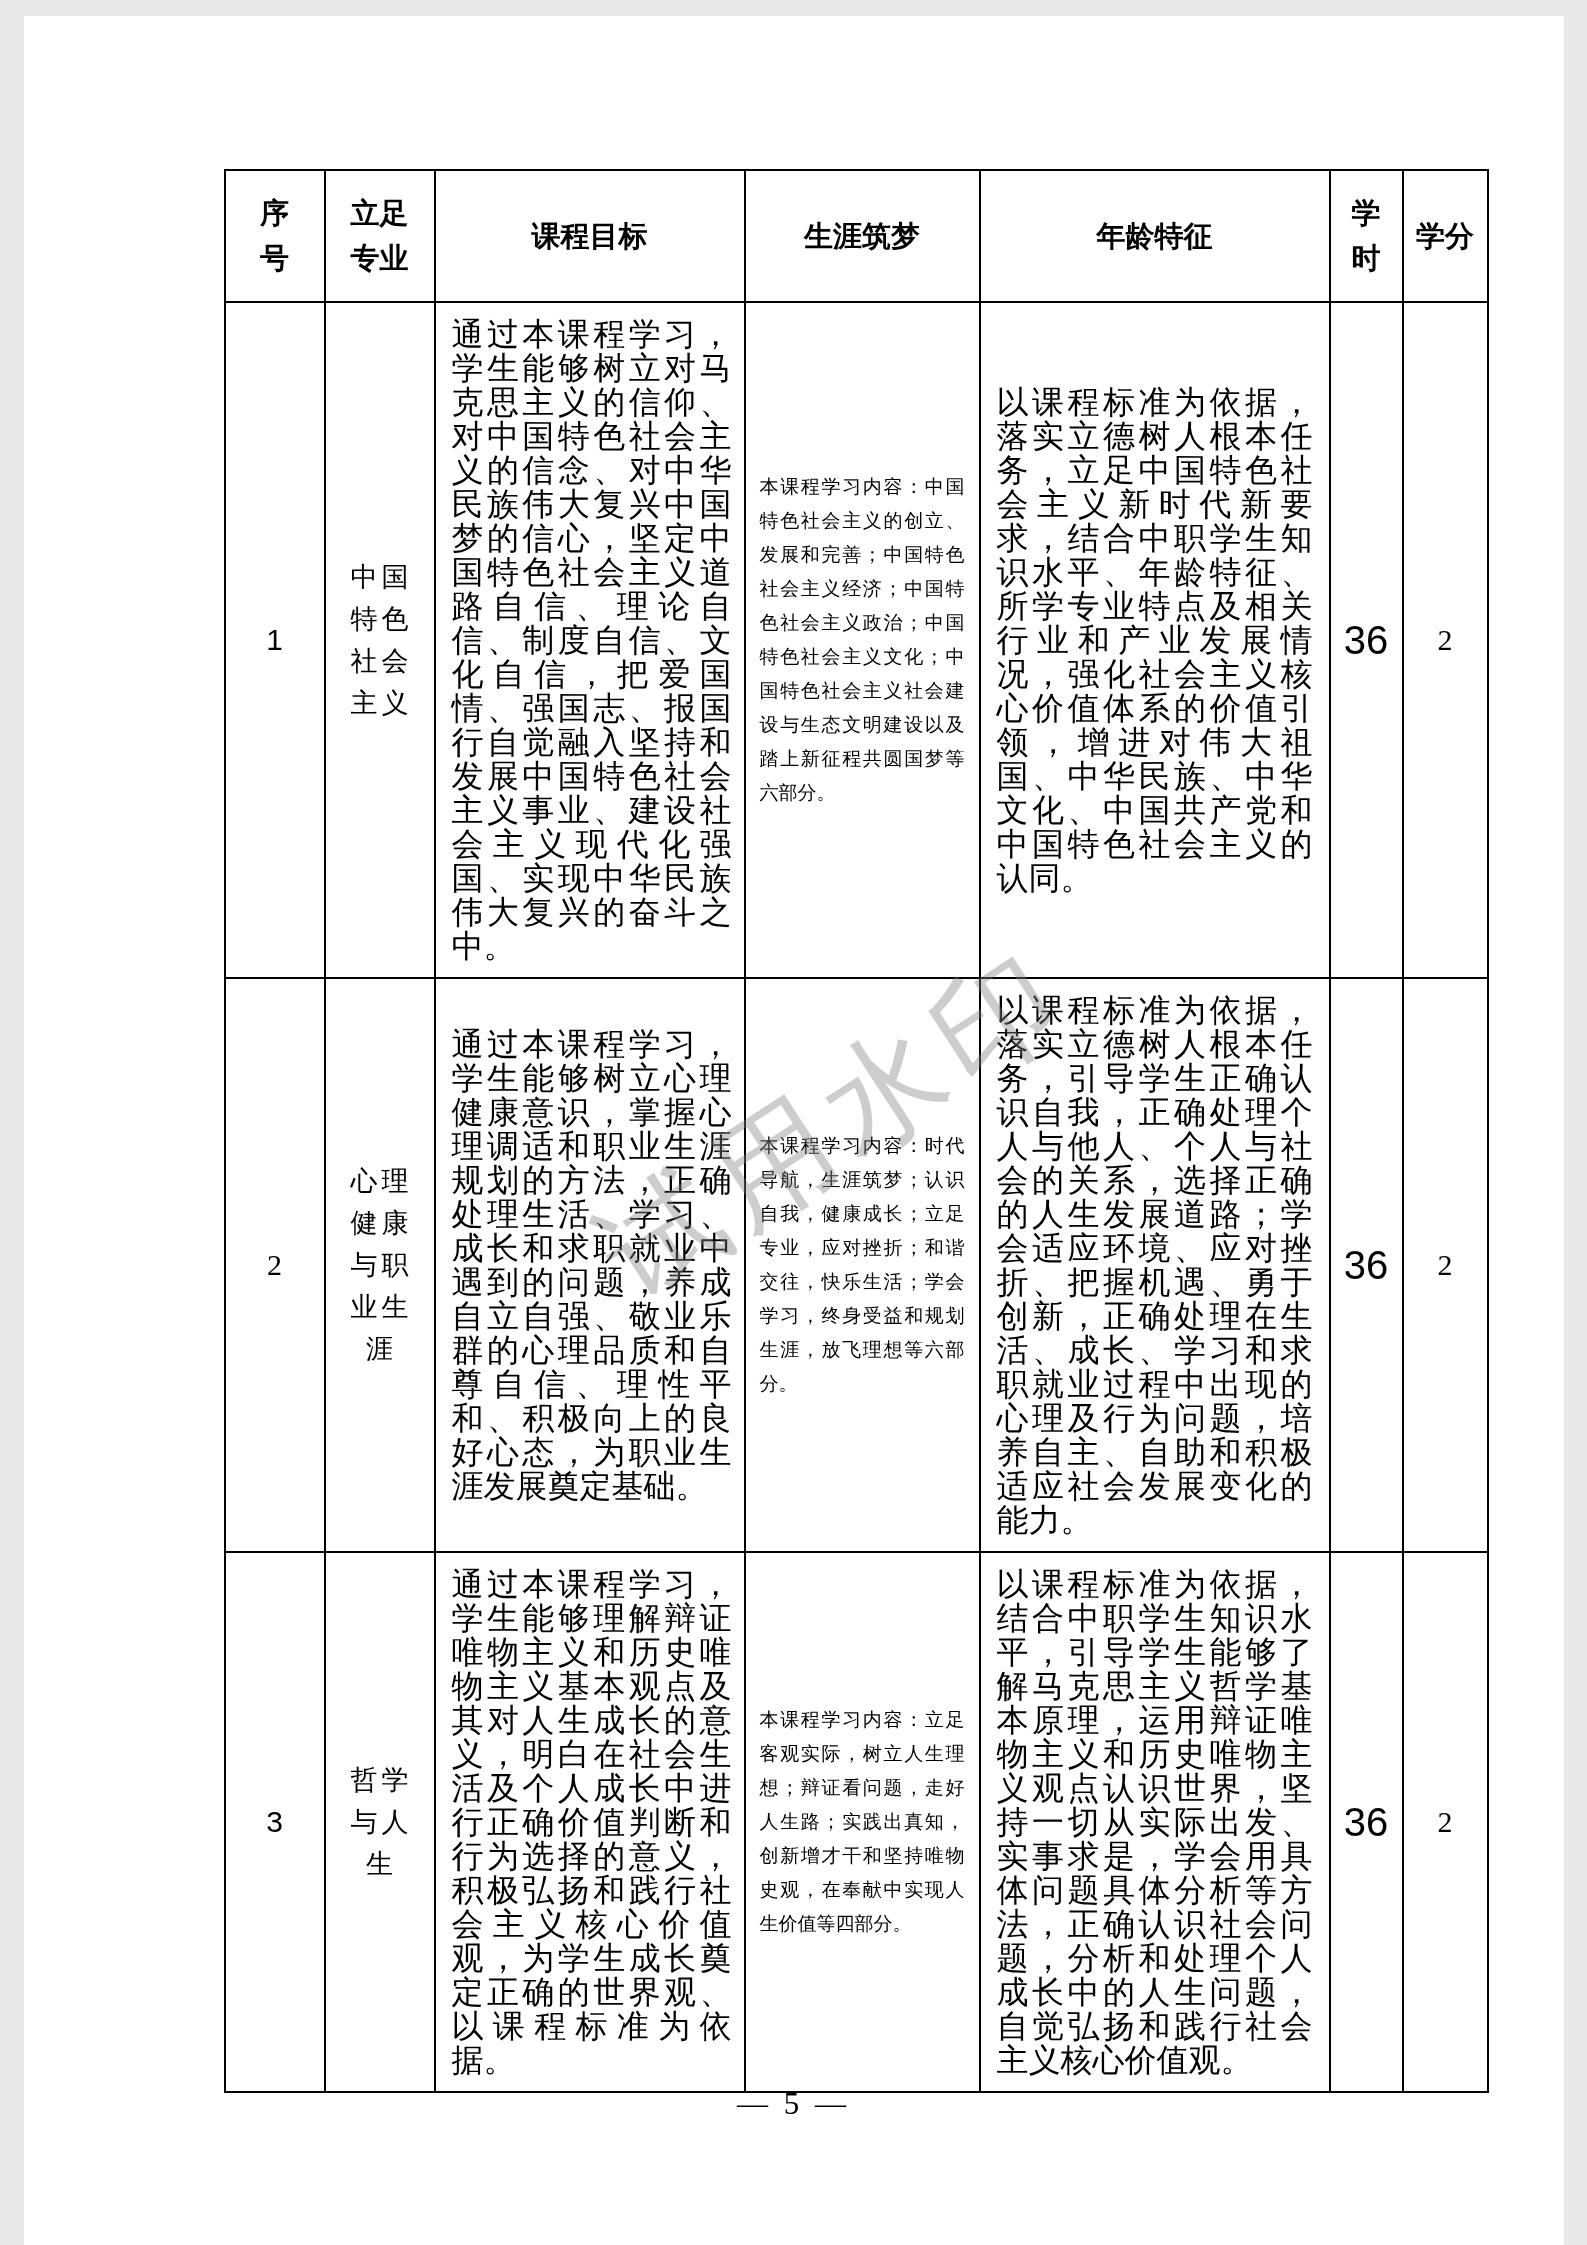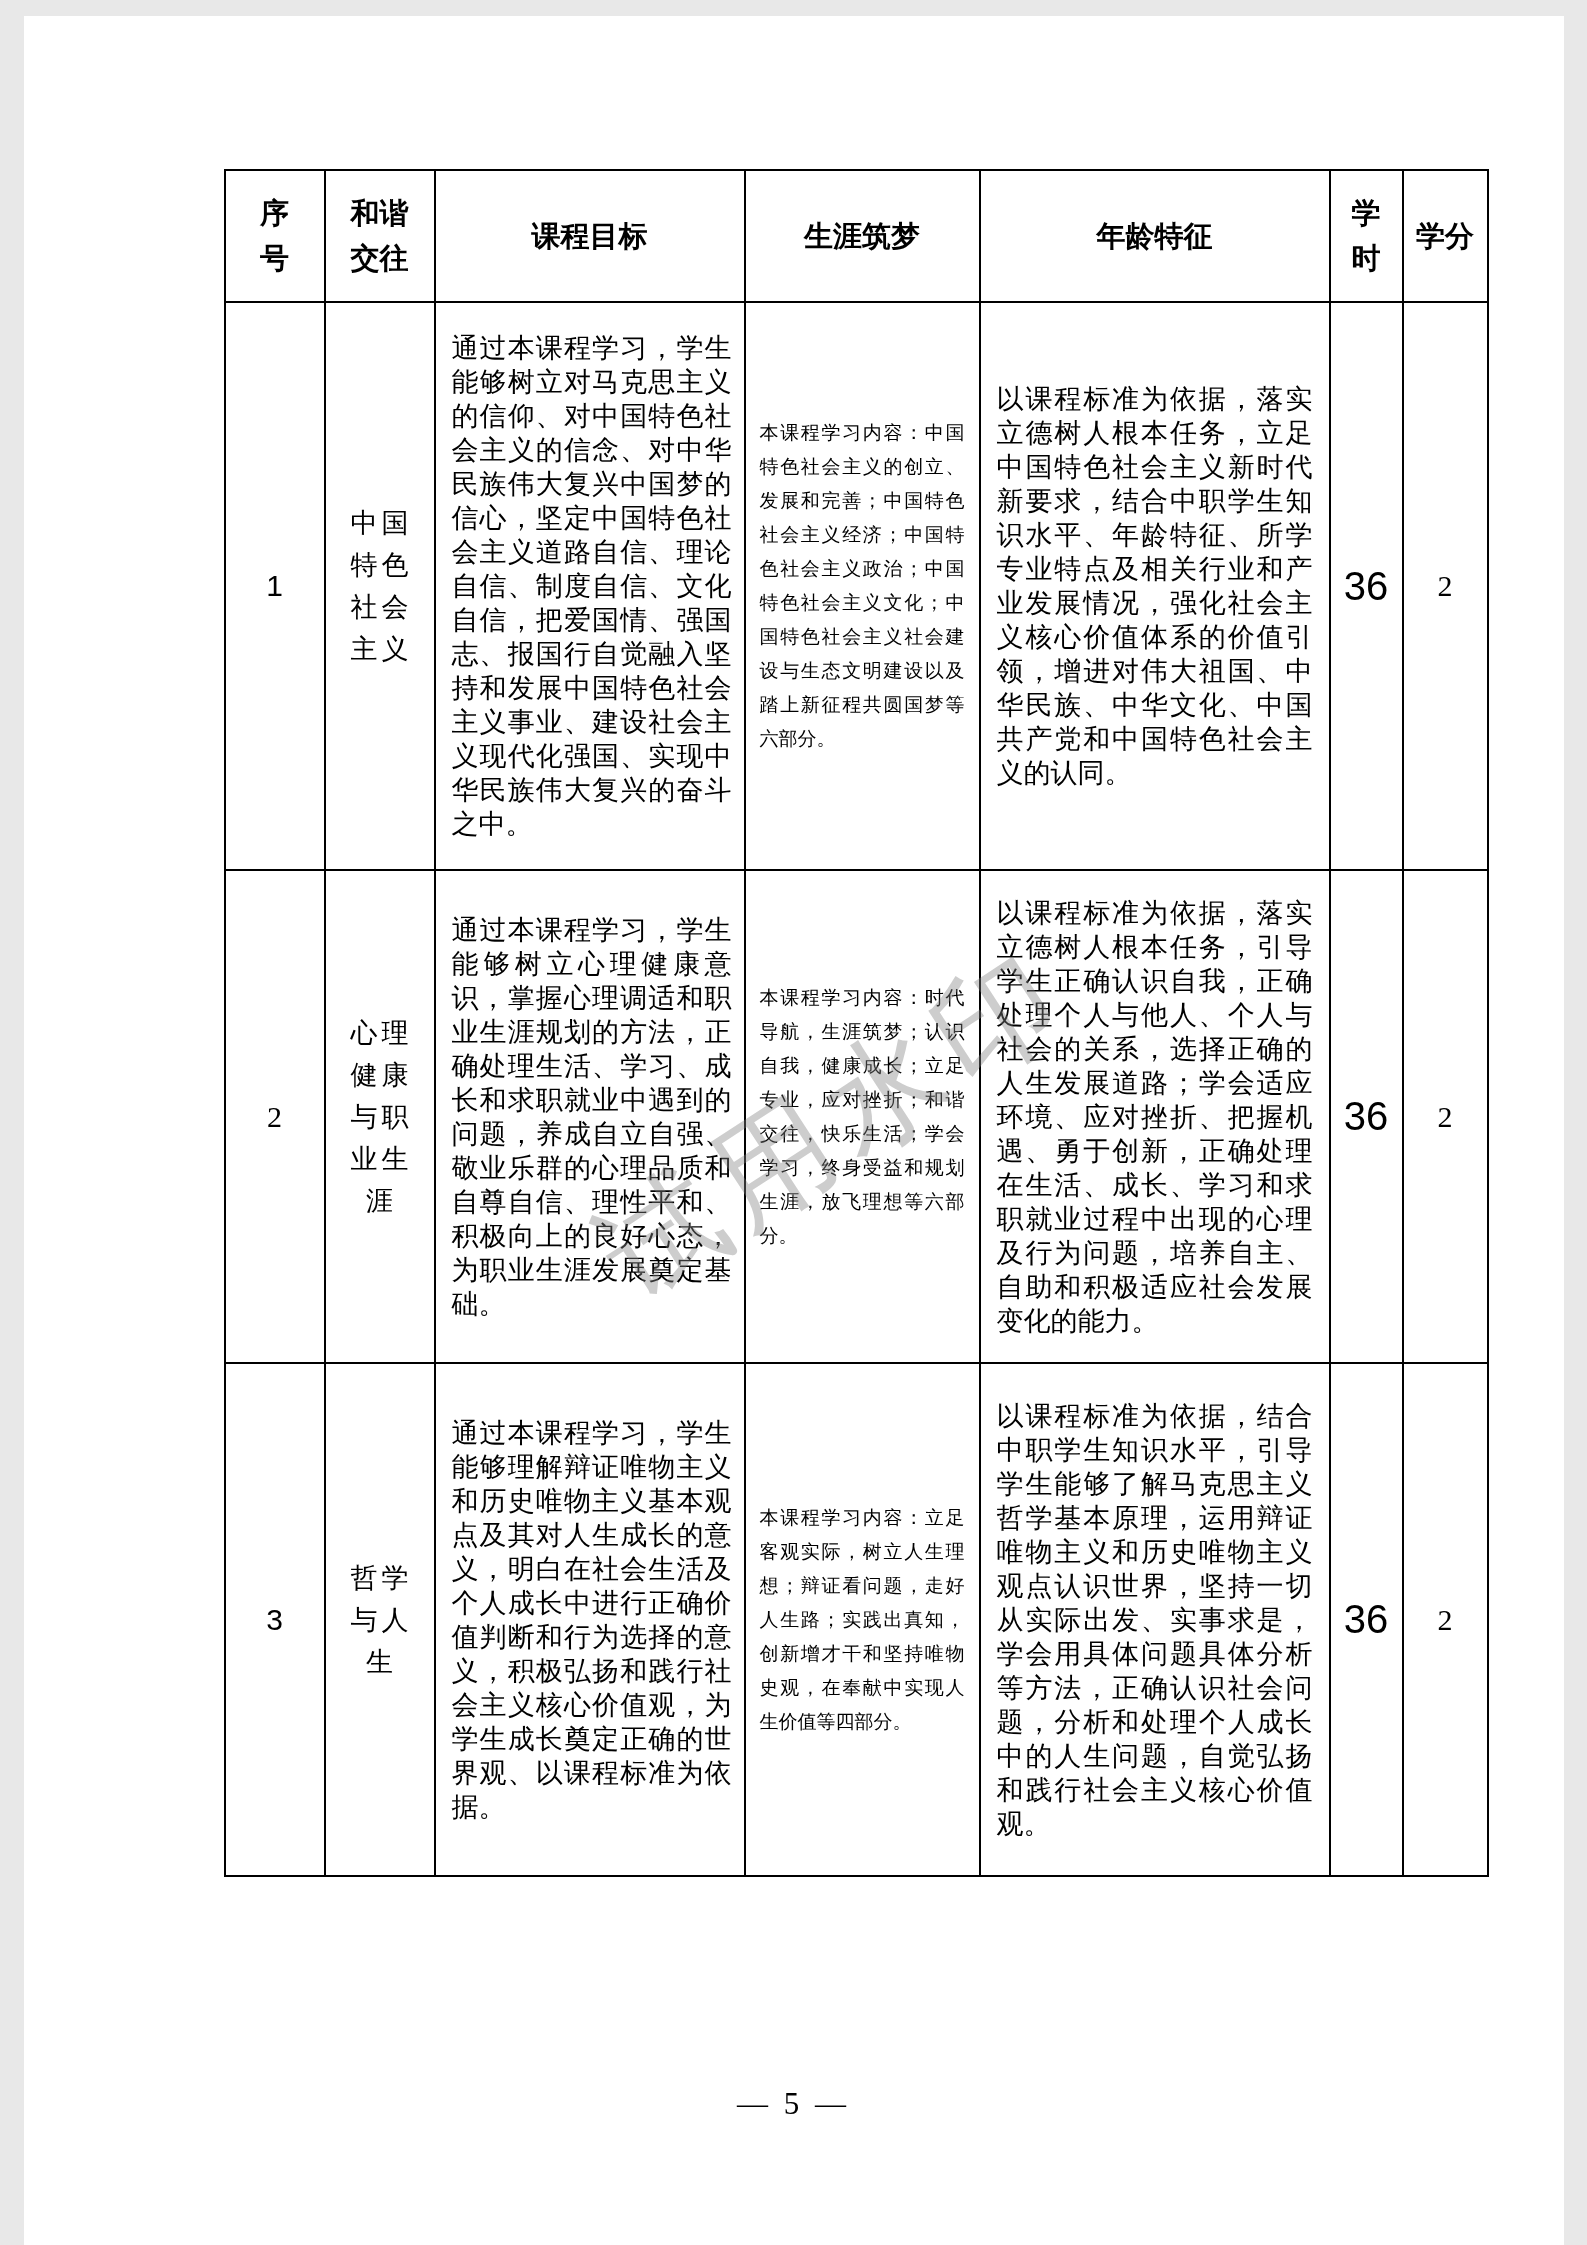--- a/index.html
+++ b/index.html
@@ -65,21 +65,21 @@
     justify-content:space-between;
     width:58px;
     margin:0 auto;
     line-height:42px;
   }
   .name-line.single { justify-content:center; }
 
   .cell-text {
     text-align:justify;
     text-justify:inter-ideograph;
-    font-size:27px;
+    font-size:32px;
     line-height:34px;
   }
   td.c-goal    .cell-text { padding:14px 12px 14px 16px; }
   td.c-content .cell-text { padding:14px 14px; font-size:19px; }
   td.c-req     .cell-text { padding:14px 16px; }
 
   .watermark {
     position:absolute;
     left:545px; top:1185px;
     transform:rotate(-33deg);
@@ -115,21 +115,21 @@
       <col class="c5">
         <col class="c6">
         <col class="c7">
     </colgroup>
     <thead>
         <tr>
           <th>
             <div class="hlabel">序号</div>
           </th>
           <th>
-            <div class="hlabel">和谐交往</div>
+            <div class="hlabel">立足专业</div>
           </th>
           <th>
             <div class="hlabel">课程目标</div>
           </th>
           <th>
             <div class="hlabel">生涯筑梦</div>
           </th>
           <th>
             <div class="hlabel">年龄特征</div>
           </th>

